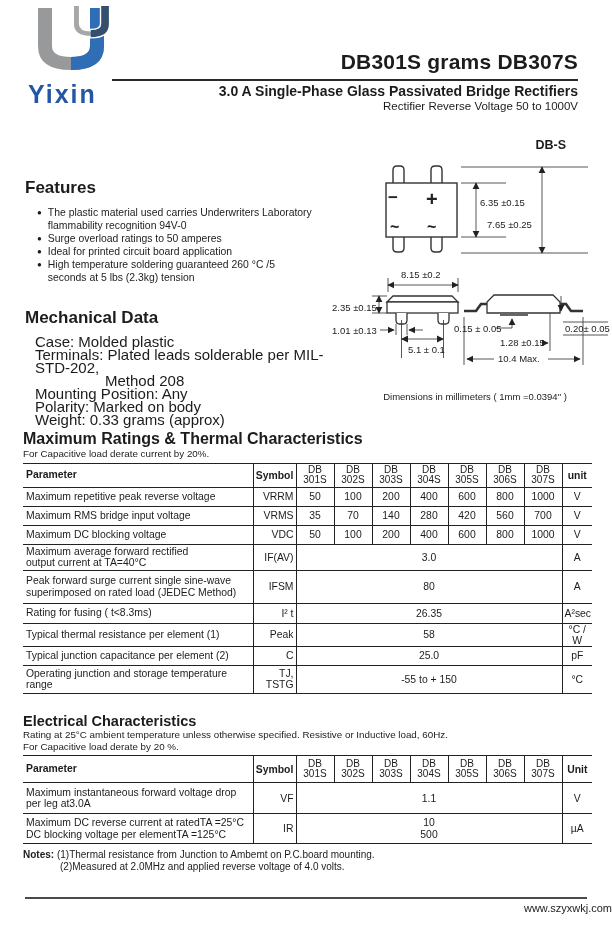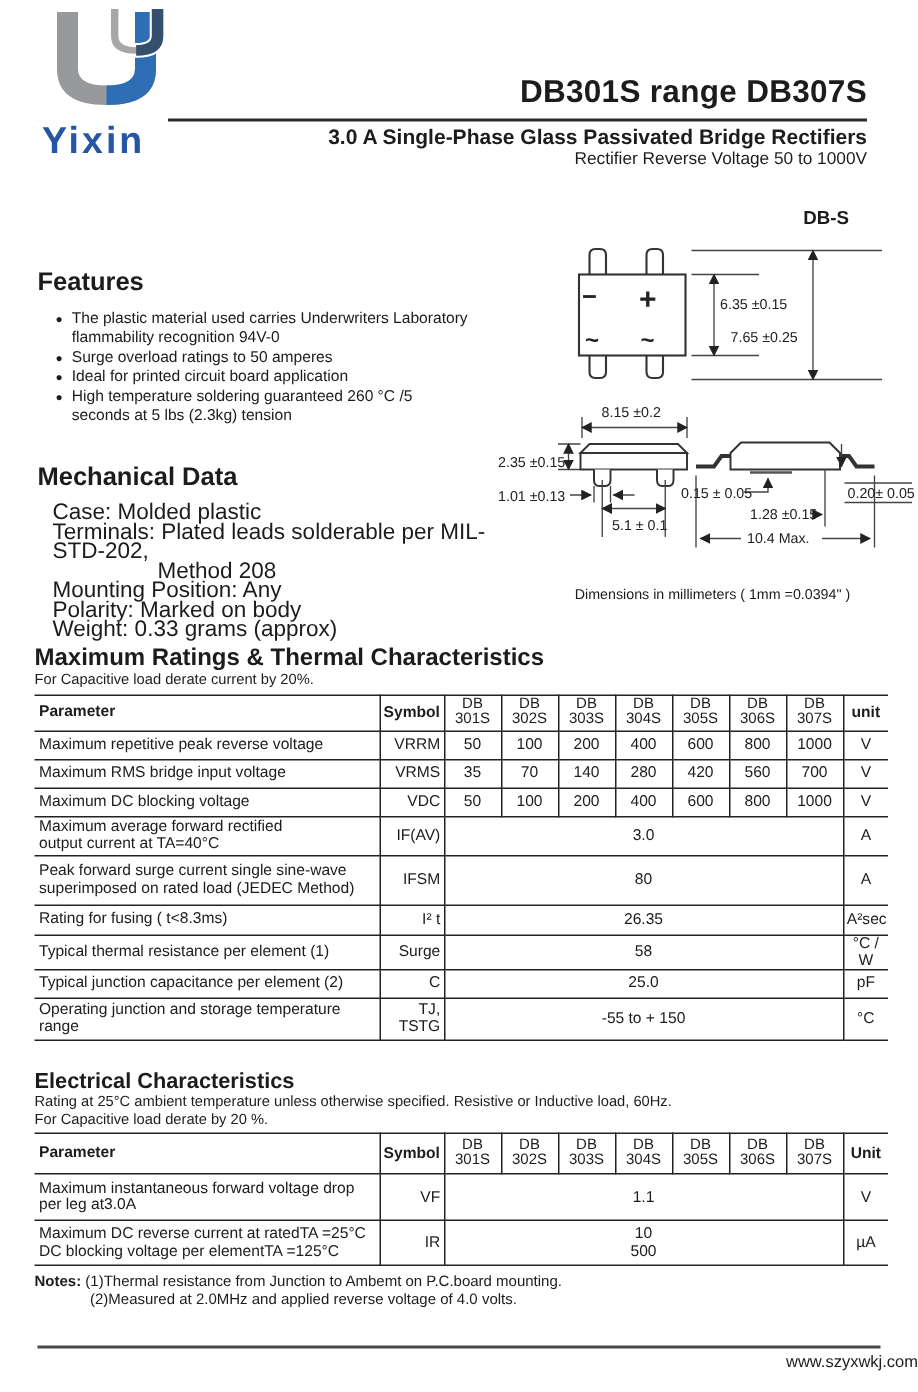--- a/index.html
+++ b/index.html
@@ -57,21 +57,21 @@
       <path d="M12,2 L12,40 Q12,64 45,64 Q78,64 78,40 L78,2 L64,2 L64,40 Q64,51 45,51 Q26,51 26,40 L26,2 Z" fill="#98999b"></path>
       <path d="M12,2 L12,40 Q12,64 45,64 Q78,64 78,40 L78,2 L64,2 L64,40 Q64,51 45,51 Q26,51 26,40 L26,2 Z" clip-path="url(#cpHalf)" fill="#2f6eb5"></path>
     </g>
     <g transform="translate(40,-4) scale(0.55)">
       <path d="M12,2 L12,40 Q12,64 45,64 Q78,64 78,40 L78,2 L64,2 L64,40 Q64,51 45,51 Q26,51 26,40 L26,2 Z" stroke="#ffffff" stroke-width="5" fill="#a6a7a9"></path>
       <path d="M12,2 L12,40 Q12,64 45,64 Q78,64 78,40 L78,2 L64,2 L64,40 Q64,51 45,51 Q26,51 26,40 L26,2 Z" clip-path="url(#cpHalf)" fill="#35506e"></path>
     </g>
   </svg>
   <div class="abs yixin" style="left:28px;top:80px">Yixin</div>
 
-  <div class="abs title" style="right:34px;top:50px;width:420px">DB301S range DB307S</div>
+  <div class="abs title" style="right:34px;top:50px;width:420px">DB301S grams DB307S</div>
   <div class="abs hrule" style="left:112px;top:79px;width:466px"></div>
   <div class="abs subtitle" style="right:34px;top:83px;width:480px">3.0  A Single-Phase Glass Passivated Bridge Rectifiers</div>
   <div class="abs subtitle2" style="right:34px;top:100px;width:400px">Rectifier Reverse Voltage 50 to 1000V</div>
 
   <div class="abs" style="left:330px;top:138px;width:282px;height:272px">
     <div class="dbs-label" style="width:236px">DB-S</div>
 
     <svg class="abs" style="left:0;top:18px" width="282" height="132" viewBox="0 0 282 132">
       <defs>
         <marker id="arr1" viewBox="0 0 10 10" refX="9" refY="5" markerWidth="8" markerHeight="8" orient="auto-start-reverse">
@@ -281,21 +281,21 @@
         <td class="c">A</td>
       </tr>
       <tr style="height:20px">
         <td class="p">Rating for fusing ( t&lt;8.3ms)</td>
         <td class="sym">I² t</td>
         <td class="c" colspan="7">26.35</td>
         <td class="c">A²sec</td>
       </tr>
       <tr style="height:19px">
         <td class="p">Typical thermal resistance per element (1)</td>
-        <td class="sym">Surge</td>
+        <td class="sym">Peak</td>
         <td class="c" colspan="7">58</td>
         <td class="c">°C / W</td>
       </tr>
       <tr style="height:19px">
         <td class="p">Typical junction capacitance per element (2)</td>
         <td class="sym">C</td>
         <td class="c" colspan="7">25.0</td>
         <td class="c">pF</td>
       </tr>
       <tr style="height:28px">

